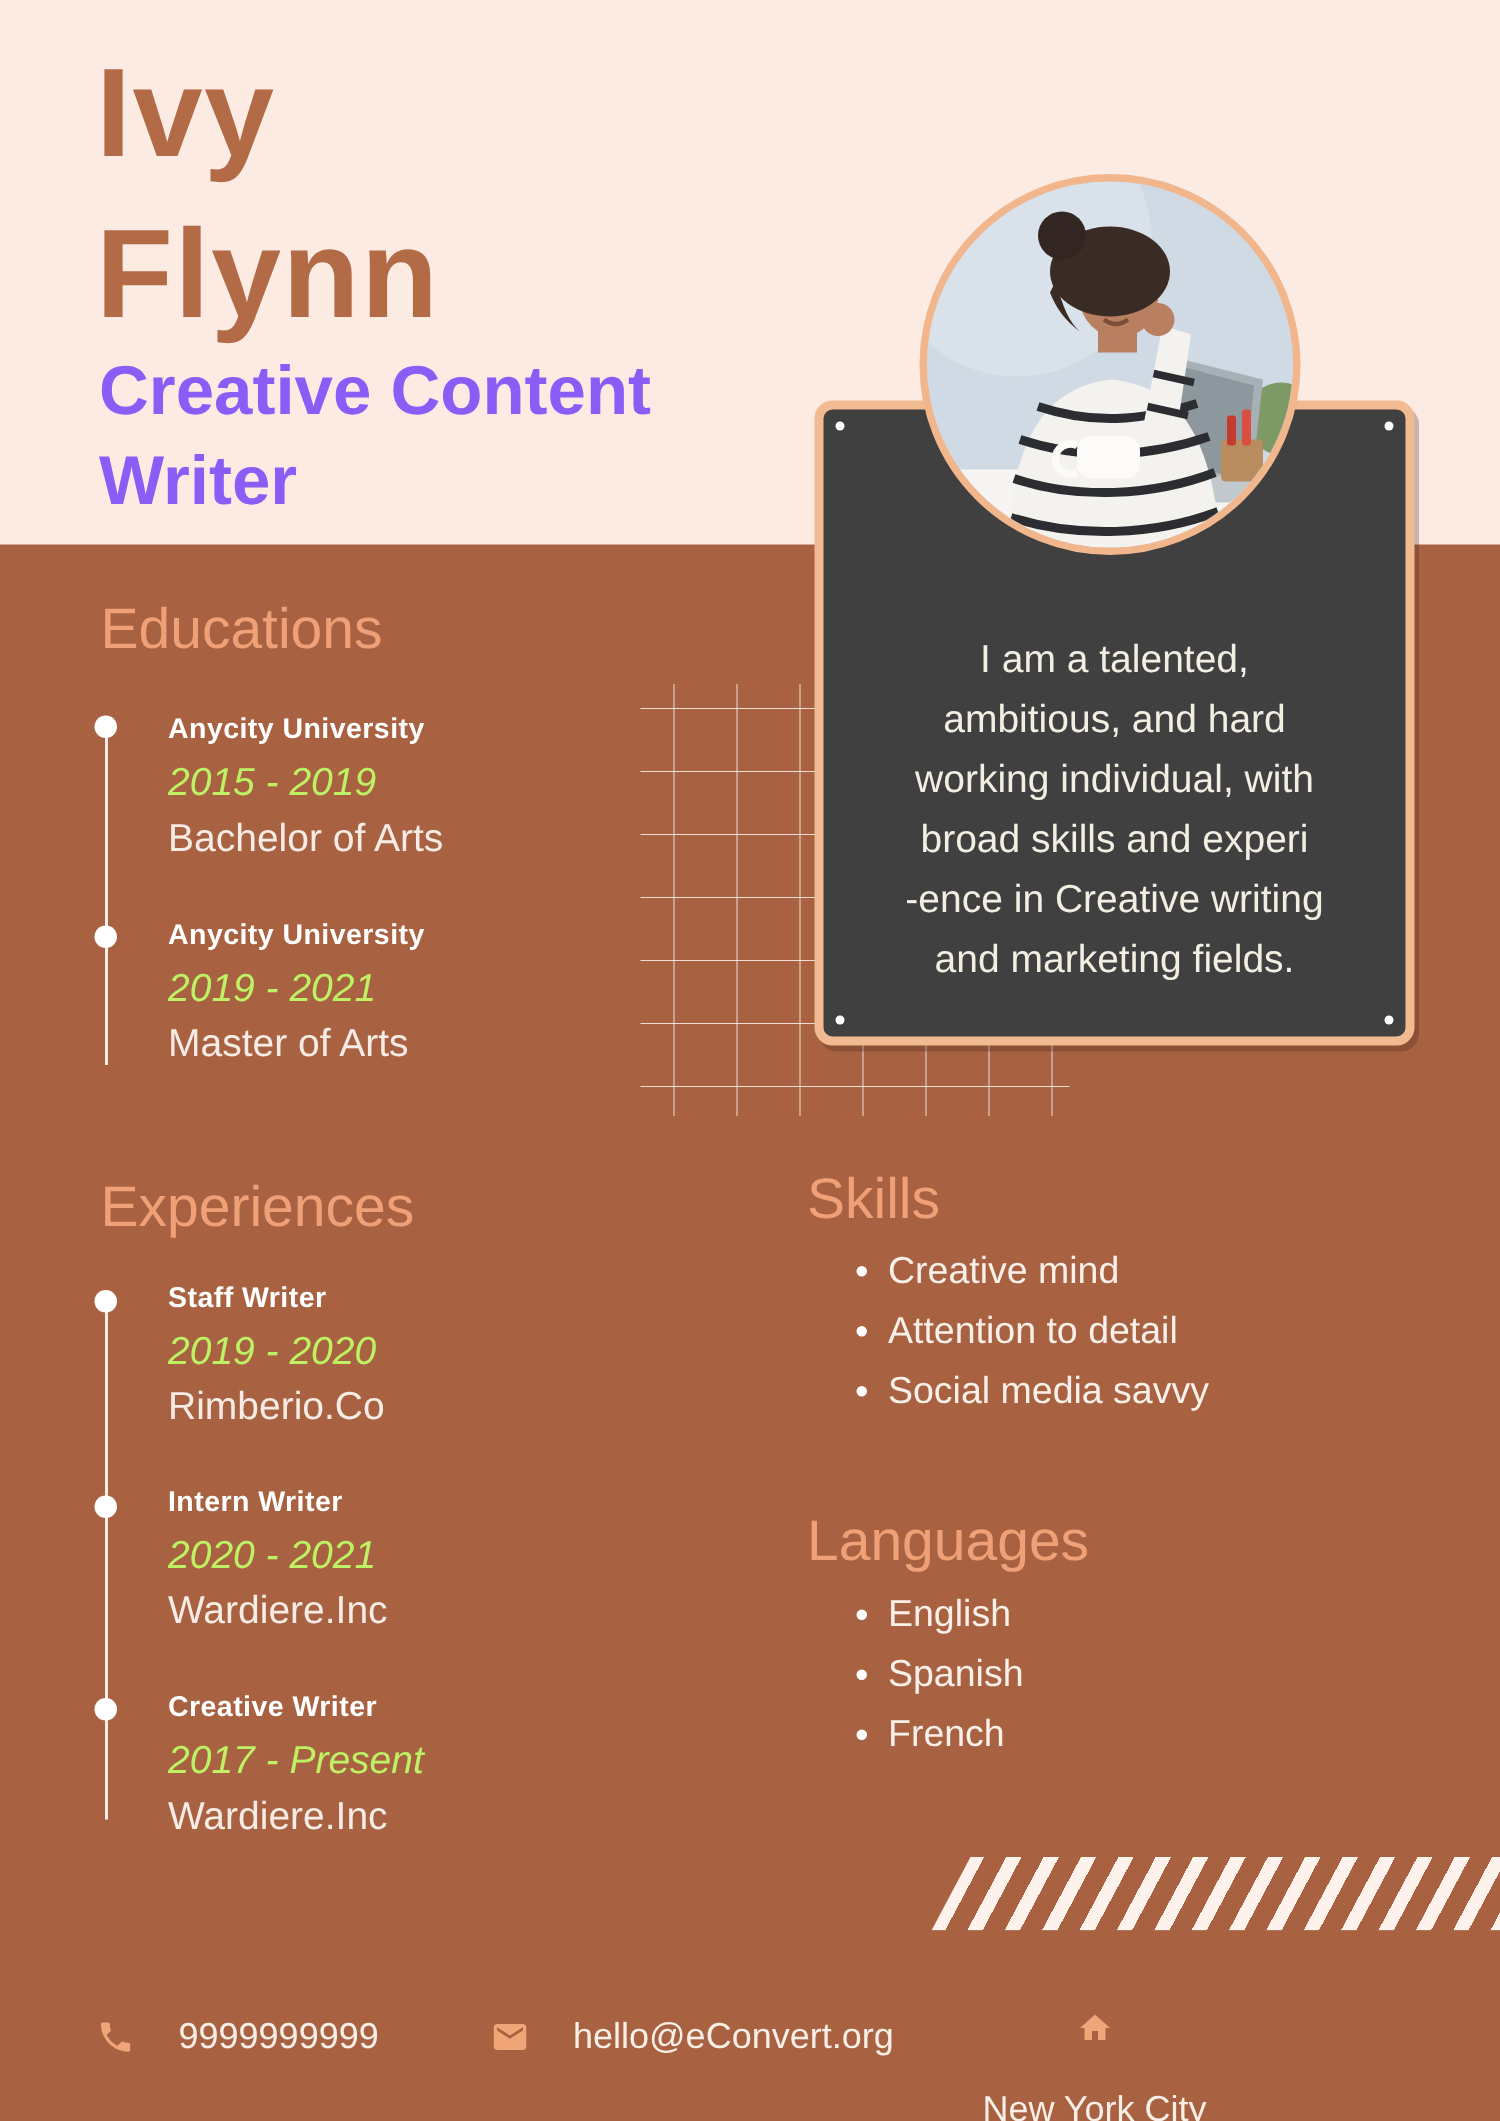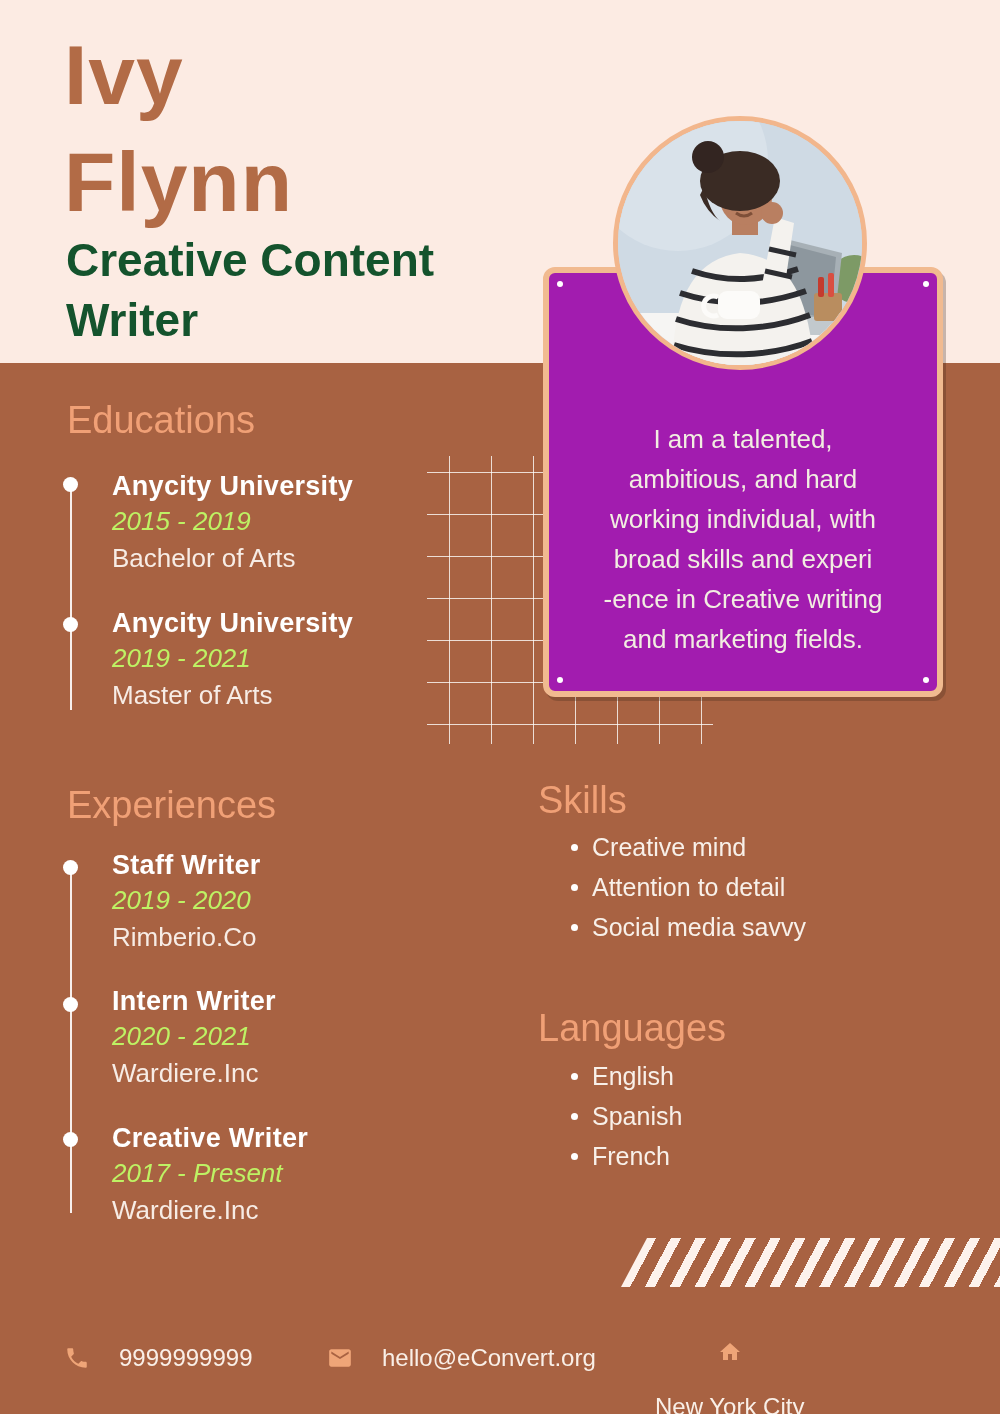--- a/index.html
+++ b/index.html
@@ -10,34 +10,34 @@
   }
   
   .top-band { position:absolute; left:0; top:0; width:1000px; height:363px; background:#fcebe3; }
   .name {
     position:absolute; left:64px; top:22px; margin:0;
     font-size:84px; line-height:107px; font-weight:600; color:#b26b46;
     white-space:pre-line; letter-spacing:1px;
   }
   .subtitle {
     position:absolute; left:66px; top:230px;
-    font-size:46px; line-height:60px; font-weight:600; color:#14532d;
+    font-size:46px; line-height:60px; font-weight:600; color:#8b5cf6;
     white-space:pre-line;
   }
   
   .photo {
     position:absolute; left:613px; top:116px; width:244px; height:244px;
     border:5px solid #f2b68c; border-radius:50%; overflow:hidden;
     background:#cfdae4; z-index:3;
   }
   .photo svg { display:block; }
   
   .about-card {
     position:absolute; left:543px; top:267px; width:388px; height:418px;
-    background:#a21caf; border:6px solid #f1ba90; border-radius:12px;
+    background:#404040; border:6px solid #f1ba90; border-radius:12px;
     box-shadow:3px 4px 0 rgba(60,38,26,.28); z-index:2;
   }
   .pin { position:absolute; width:6px; height:6px; border-radius:50%; background:#ffffff; }
   .pin-tl { left:8px; top:8px; }   .pin-tr { right:8px; top:8px; }
   .pin-bl { left:8px; bottom:8px; }.pin-br { right:8px; bottom:8px; }
   .about-text {
     position:absolute; left:0; right:0; top:146px; margin:0;
     text-align:center; font-size:26px; line-height:40px; color:#f2eee1;
     white-space:pre-line;
   }
@@ -55,21 +55,21 @@
   #h-exp    { left:67px;  top:784px; }
   #h-skills { left:538px; top:779px; }
   #h-lang   { left:538px; top:1007px; }
   
   .tl-line { position:absolute; left:70px; width:2px; background:rgba(255,255,255,.9); }
   #line-edu { top:484px; height:226px; }
   #line-exp { top:867px; height:346px; }
   .tl-dot  { position:absolute; left:63px; width:15px; height:15px; border-radius:50%; background:#ffffff; }
   
   .entry { position:absolute; left:112px; }
-  .entry-title  { font-size:27px; font-weight:700; color:#ffffff; line-height:33px; letter-spacing:.3px; }
+  .entry-title  { font-size:19px; font-weight:700; color:#ffffff; line-height:33px; letter-spacing:.3px; }
   .entry-period { font-size:26px; font-style:italic; color:#bef264; line-height:37px; }
   .entry-org    { font-size:26px; color:#f7ece5; line-height:36px; }
   
   .blist { position:absolute; left:538px; margin:0; padding:0; list-style:none; }
   .blist li { position:relative; padding-left:54px; font-size:25px; line-height:40px; color:#f8f0e9; }
   .blist li::before {
     content:""; position:absolute; left:33px; top:17px;
     width:7px; height:7px; border-radius:50%; background:#ffffff;
   }
   #skills-list { top:827px; }

